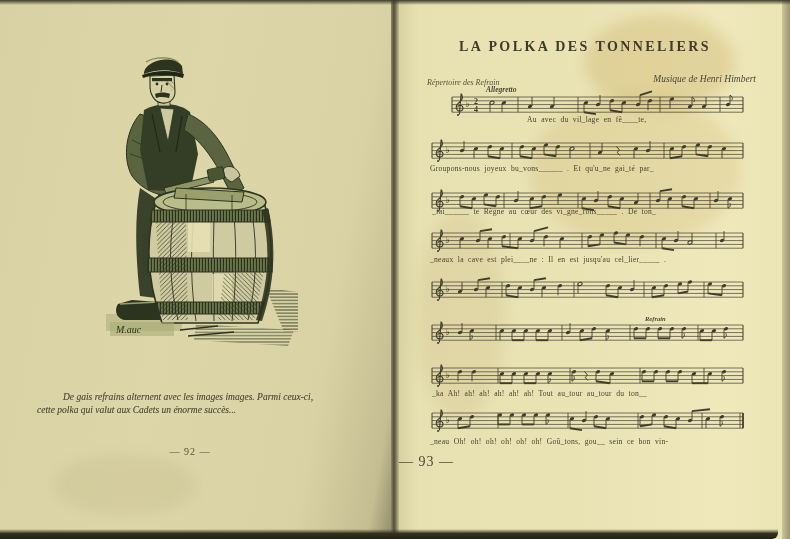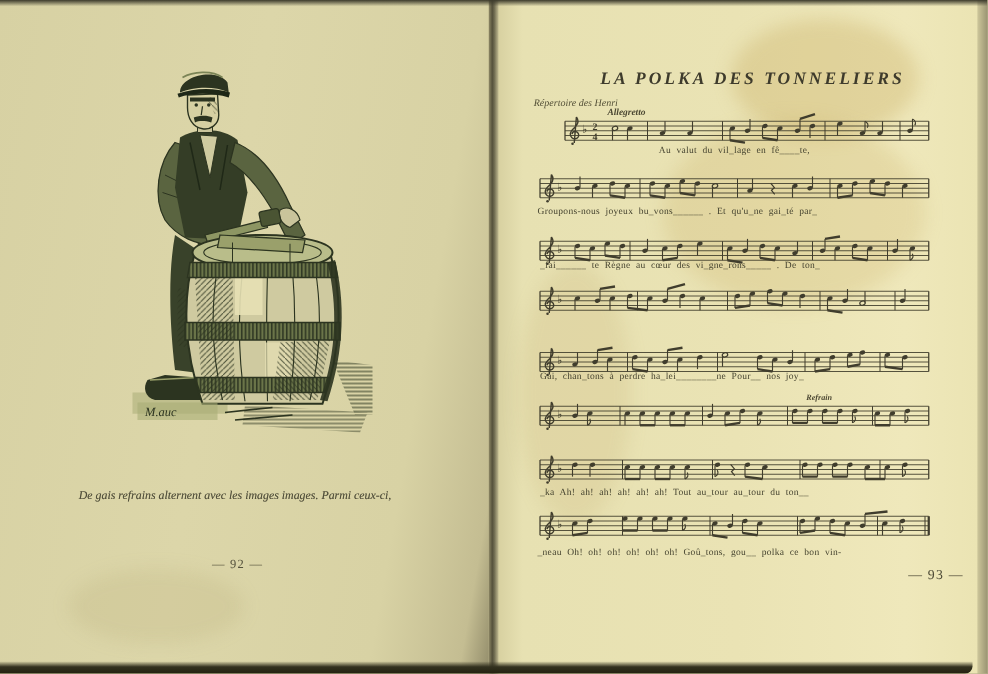--- a/index.html
+++ b/index.html
@@ -24,22 +24,22 @@
   .stain.c{left:415px;top:210px;width:90px;height:210px;background:rgba(175,148,78,.13);}
   .stain.d{left:55px;top:455px;width:140px;height:60px;background:rgba(160,150,90,.14);}
   
   .caption{position:absolute;left:37px;top:381px;width:325px;
     font-style:italic;font-size:9.5px;line-height:13.2px;color:#504e3a;
     text-shadow:0 0 .4px rgba(80,78,58,.5);}
   .caption span{display:block;white-space:nowrap;}
   .caption span:first-child{text-indent:26px;}
   .pagenum-left{position:absolute;left:110px;top:446px;width:160px;text-align:center;
     font-size:10px;color:#55523c;letter-spacing:1px;}
-  .pagenum-right{position:absolute;left:399px;top:454px;width:372px;text-align:right;
-    font-size:11px;color:#4c4935;letter-spacing:1px;}
+  .pagenum-right{position:absolute;left:399px;top:454px;width:372px;text-align:left;
+    font-size:14px;color:#4c4935;letter-spacing:1px;}
   
   .song-title{position:absolute;left:399px;top:39px;width:372px;text-align:center;
     font-size:14px;font-weight:600;letter-spacing:2.4px;color:#3e3b2c;}
   .credit-left{position:absolute;left:427px;top:78px;font-style:italic;font-size:8px;color:#555138;}
   .credit-right{position:absolute;left:580px;top:74px;width:176px;text-align:right;
     font-style:italic;font-size:9.5px;color:#4c4833;}
   .tempo{position:absolute;left:486px;top:85px;font-style:italic;font-weight:bold;
     font-size:7.5px;color:#4c4833;}
   .refrain{position:absolute;left:645px;top:315px;font-style:italic;font-weight:bold;
     font-size:6.5px;color:#4c4833;}
@@ -159,25 +159,27 @@
 
     <g>
       <rect x="62" y="292" width="64" height="14" fill="#a9ad77" opacity="0.6"></rect>
       <text x="68" y="303" font-family="Liberation Serif, serif" font-style="italic" font-size="10" fill="#2c3420">M.auc</text>
       <path d="M132,300 L170,296 M140,306 L186,302" stroke="#2c3420" stroke-width="1.4"></path>
     </g>
   </svg>
 
   <p class="caption">
     <span>De gais refrains alternent avec les images images. Parmi ceux-ci,</span>
+    <span>cette polka qui valut aux Cadets un énorme succès...</span>
   </p>
   <div class="pagenum-left">— 92 —</div>
 
-  <h1 class="song-title" style="margin:17px;font-style:italic;">LA POLKA DES TONNELIERS</h1>
-  <div class="credit-left">Répertoire des Henri</div>
+  <h1 class="song-title" style="margin:0;">LA POLKA DES TONNELIERS</h1>
+  <div class="credit-left">Répertoire des Refrain</div>
+  <div class="credit-right">Musique de Henri Himbert</div>
   <div class="tempo">Allegretto</div>
   <div class="refrain">Refrain</div>
 
   <svg id="music-svg">
       <g>
         <line x1="452" y1="97" x2="743" y2="97" stroke="#4b4734" stroke-width="0.75"></line>
         <line x1="452" y1="100.8" x2="743" y2="100.8" stroke="#4b4734" stroke-width="0.75"></line>
         <line x1="452" y1="104.6" x2="743" y2="104.6" stroke="#4b4734" stroke-width="0.75"></line>
         <line x1="452" y1="108.4" x2="743" y2="108.4" stroke="#4b4734" stroke-width="0.75"></line>
         <line x1="452" y1="112.2" x2="743" y2="112.2" stroke="#4b4734" stroke-width="0.75"></line>
@@ -656,21 +658,21 @@
         <line x1="498" y1="424.4" x2="510" y2="424.4" stroke="#403d2d" stroke-width="1.9"></line>
         <line x1="522" y1="424.4" x2="534" y2="424.4" stroke="#403d2d" stroke-width="1.9"></line>
         <line x1="570" y1="428.2" x2="582" y2="430.09999999999997" stroke="#403d2d" stroke-width="1.9"></line>
         <line x1="594" y1="426.3" x2="606" y2="428.2" stroke="#403d2d" stroke-width="1.9"></line>
         <line x1="640" y1="426.3" x2="652" y2="424.4" stroke="#403d2d" stroke-width="1.9"></line>
         <line x1="664" y1="426.3" x2="676" y2="428.2" stroke="#403d2d" stroke-width="1.9"></line>
         <line x1="692" y1="411.09999999999997" x2="710" y2="409.2" stroke="#403d2d" stroke-width="1.9"></line>
       </g>
     </svg>
 
-  <div class="lyric ly0">Au valut du vil_lage en fê____te,</div>
+  <div class="lyric ly0">Au avec du vil_lage en fê____te,</div>
   <div class="lyric ly1">Groupons-nous joyeux bu_vons______ .   Et qu'u_ne gai_té par_</div>
   <div class="lyric ly2">_fai______ te   Règne au cœur des vi_gne_rons_____ .   De ton_</div>
-  <div class="lyric ly4">Gai, chan_tons à perdre ha_lei________ne    Pour__ nos joy_</div>
+  <div class="lyric ly3">_neaux la cave est plei____ne :   Il  en  est jusqu'au cel_lier_____ .</div>
   <div class="lyric ly6">_ka Ah!  ah!  ah!  ah!  ah!   ah!   Tout au_tour au_tour du ton__</div>
-  <div class="lyric ly7">_neau Oh!  oh! oh! oh! oh!   oh!  Goû_tons, gou__ polka ce bon vin-</div>
+  <div class="lyric ly7">_neau Oh!  oh! oh! oh! oh!   oh!  Goû_tons, gou__ sein ce bon vin-</div>
 
   <div class="pagenum-right">— 93 —</div>
 </div>
 
 </body></html>

